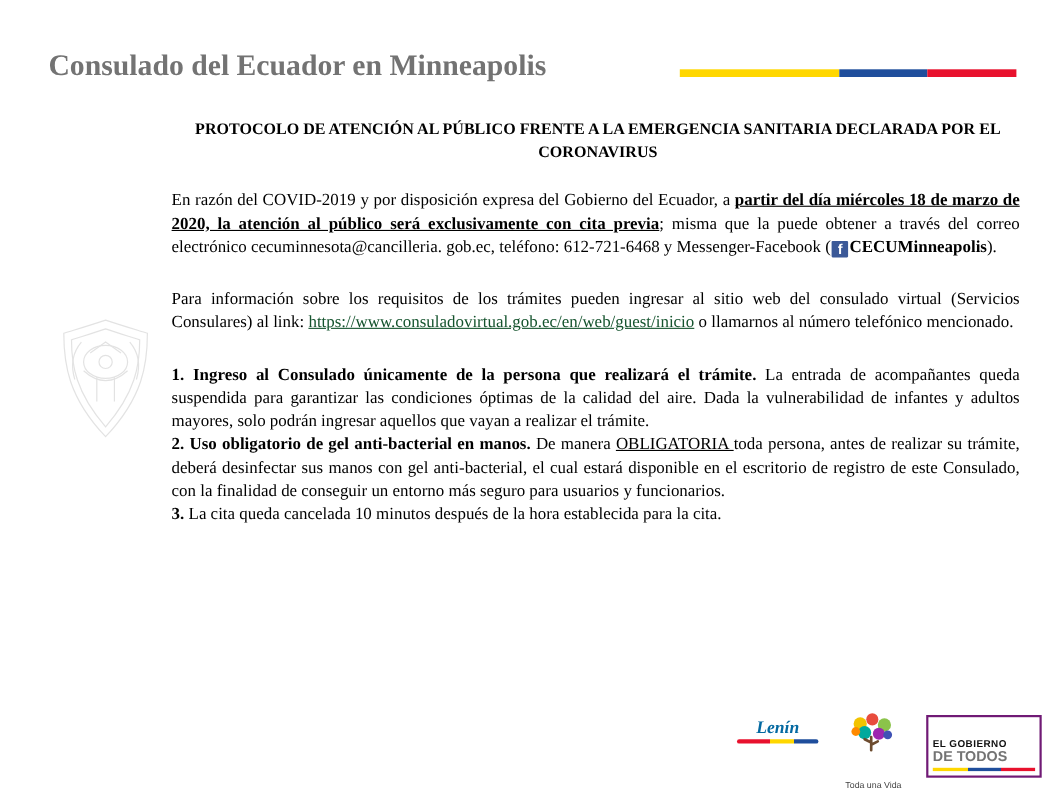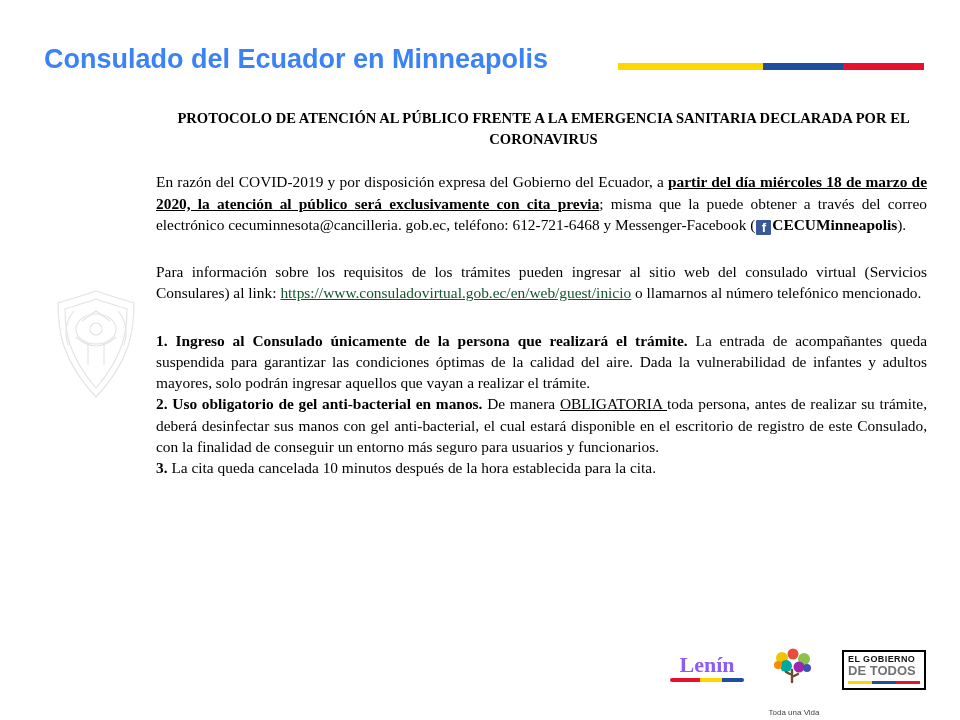--- a/index.html
+++ b/index.html
@@ -21,24 +21,24 @@
     position: absolute;
     top: 44px;
     left: 0;
     width: 960px;
     height: 44px;
   }
   .header-title {
     position: absolute;
     left: 44px;
     top: 0;
-    font-family: Liberation Sans, sans-serif;
+    font-family: Liberation Serif, serif;
     font-weight: bold;
     font-size: 27px;
-    color: #3b82f6;
+    color: #737373;
     letter-spacing: 0px;
     white-space: nowrap;
   }
   .flag-bar {
     position: absolute;
     left: 618px;
     top: 19px;
     width: 306px;
     height: 7px;
     display: flex;
@@ -117,23 +117,24 @@
   }
   .logo-lenin {
     position: absolute;
     left: 0;
     top: 6px;
     width: 74px;
     text-align: center;
   }
   .logo-lenin .script {
     font-family: "Liberation Serif", serif;
-    font-weight: bold;
-    font-size: 22px;
-    color: #8b5cf6;
+    font-style: italic;
+    font-weight: bold;
+    font-size: 16px;
+    color: #0369a1;
     line-height: 1;
   }
   .logo-lenin .swoosh {
     margin-top: 2px;
     height: 4px;
     background: linear-gradient(90deg, #E8112D 0%, #E8112D 40%, #FFD700 40%, #FFD700 70%, #1F4E9C 70%);
     border-radius: 2px;
   }
   .logo-tree {
     position: absolute;
@@ -146,23 +147,23 @@
     font-family: "Liberation Sans", sans-serif;
     font-size: 8px;
     color: #444444;
     margin-top: 16px;
     white-space: nowrap;
   }
   .logo-gobierno {
     position: absolute;
     left: 172px;
     top: 2px;
-    width: 84px;
-    border: 2px solid #000000;
-    padding: 3px 4px 4px 4px;
+    width: 105px;
+    border: 2px solid #701a75;
+    padding: 20px 4px 4px 4px;
     box-sizing: border-box;
   }
   .gob-l1 {
     font-family: "Liberation Sans", sans-serif;
     font-weight: bold;
     font-size: 9px;
     letter-spacing: 0.4px;
     line-height: 1.05;
     color: #111111;
   }

